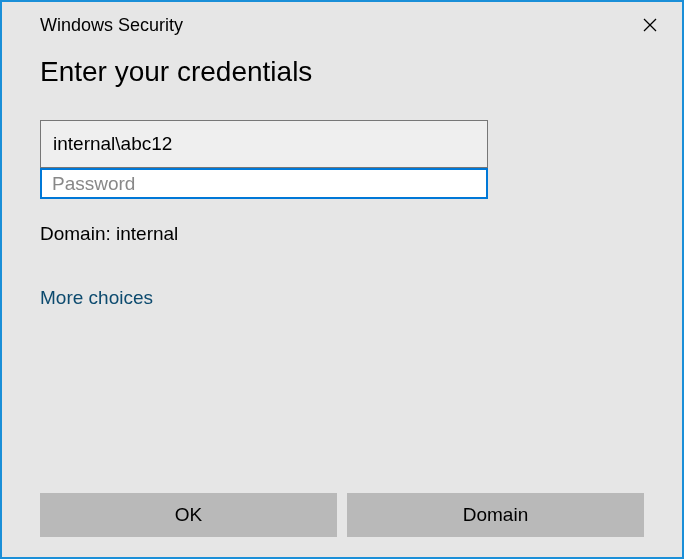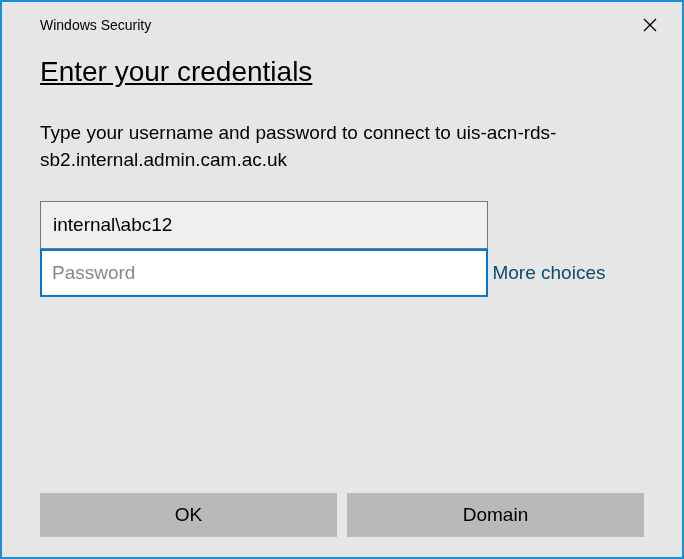--- a/index.html
+++ b/index.html
@@ -19,21 +19,21 @@
       height: 559px;
       border: 2px solid #1a8fd8;
       background: #e6e6e6;
       position: relative;
     }
     .titlebar {
       display: flex;
       align-items: center;
       justify-content: space-between;
       padding: 8px 12px 4px 38px;
-      font-size: 14px;
+      font-size: 18px;
       color: #000;
     }
     .close-btn {
       width: 40px;
       height: 30px;
       display: flex;
       align-items: center;
       justify-content: center;
       cursor: pointer;
     }
@@ -42,42 +42,41 @@
       height: 14px;
     }
     .content {
       padding: 12px 38px 0 38px;
     }
     .heading {
       font-size: 28px;
       font-weight: 400;
       color: #000;
       margin-bottom: 32px;
-      text-decoration: underline;
     }
     .prompt {
       font-size: 19px;
       color: #000;
       line-height: 1.4;
       margin-bottom: 28px;
     }
     .username-field {
       width: 448px;
       height: 48px;
       border: 1px solid #777;
       background: #efefef;
       font-size: 19px;
       padding: 0 12px;
       color: #000;
       display: flex;
       align-items: center;
     }
     .password-field {
       width: 448px;
-      height: 48px;
+      height: 31px;
       border: 2px solid #0078d7;
       background: #fff;
       font-size: 19px;
       padding: 0 10px;
       color: #000;
       margin-bottom: 24px;
       outline: none;
     }
     .password-field::placeholder {
       color: #888;
@@ -123,28 +122,28 @@
     <div class="close-btn">
       <svg viewBox="0 0 14 14">
         <line x1="1" y1="1" x2="13" y2="13" stroke="#000" stroke-width="1.2"></line>
         <line x1="13" y1="1" x2="1" y2="13" stroke="#000" stroke-width="1.2"></line>
       </svg>
     </div>
   </div>
 
   <div class="content">
     <h1 class="heading">Enter your credentials</h1>
-    <p class="prompt">Type your username and password to connect to uis-acn-rds-sb2.internal.admin.cam.ac.uk</p>
 
     <div class="username-field">
       <span>internal\abc12</span>
     </div>
 
     <input type="password" class="password-field" autofocus="" placeholder="Password" style="">
 
+    <div class="domain-line">Domain: internal</div>
 
     <div class="more-choices">More choices</div>
   </div>
 
   <div class="button-row">
     <button class="dlg-button">OK</button>
     <button class="dlg-button">Domain</button>
   </div>
 </div>
 

